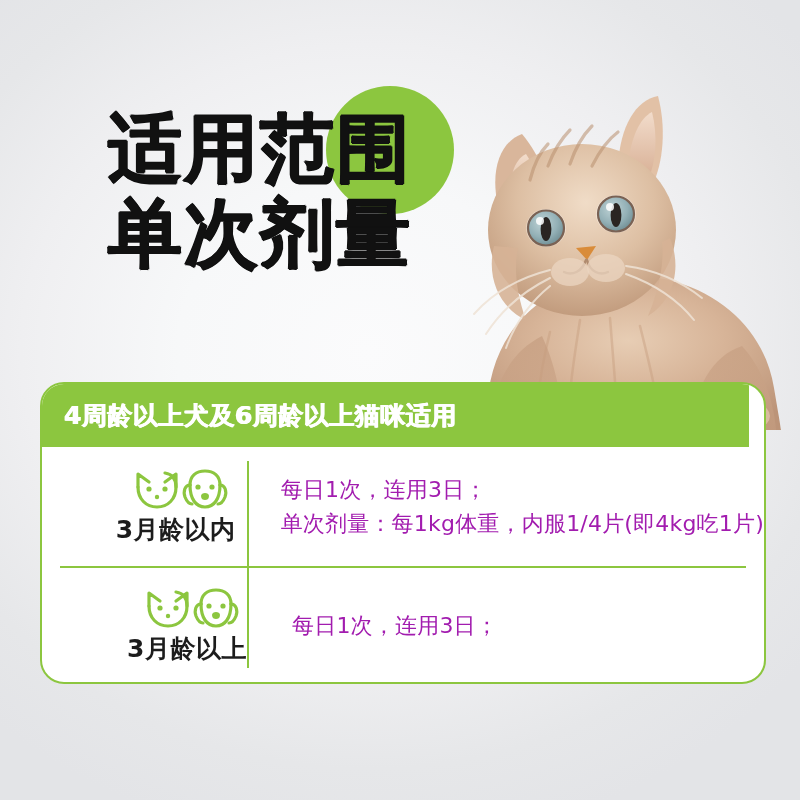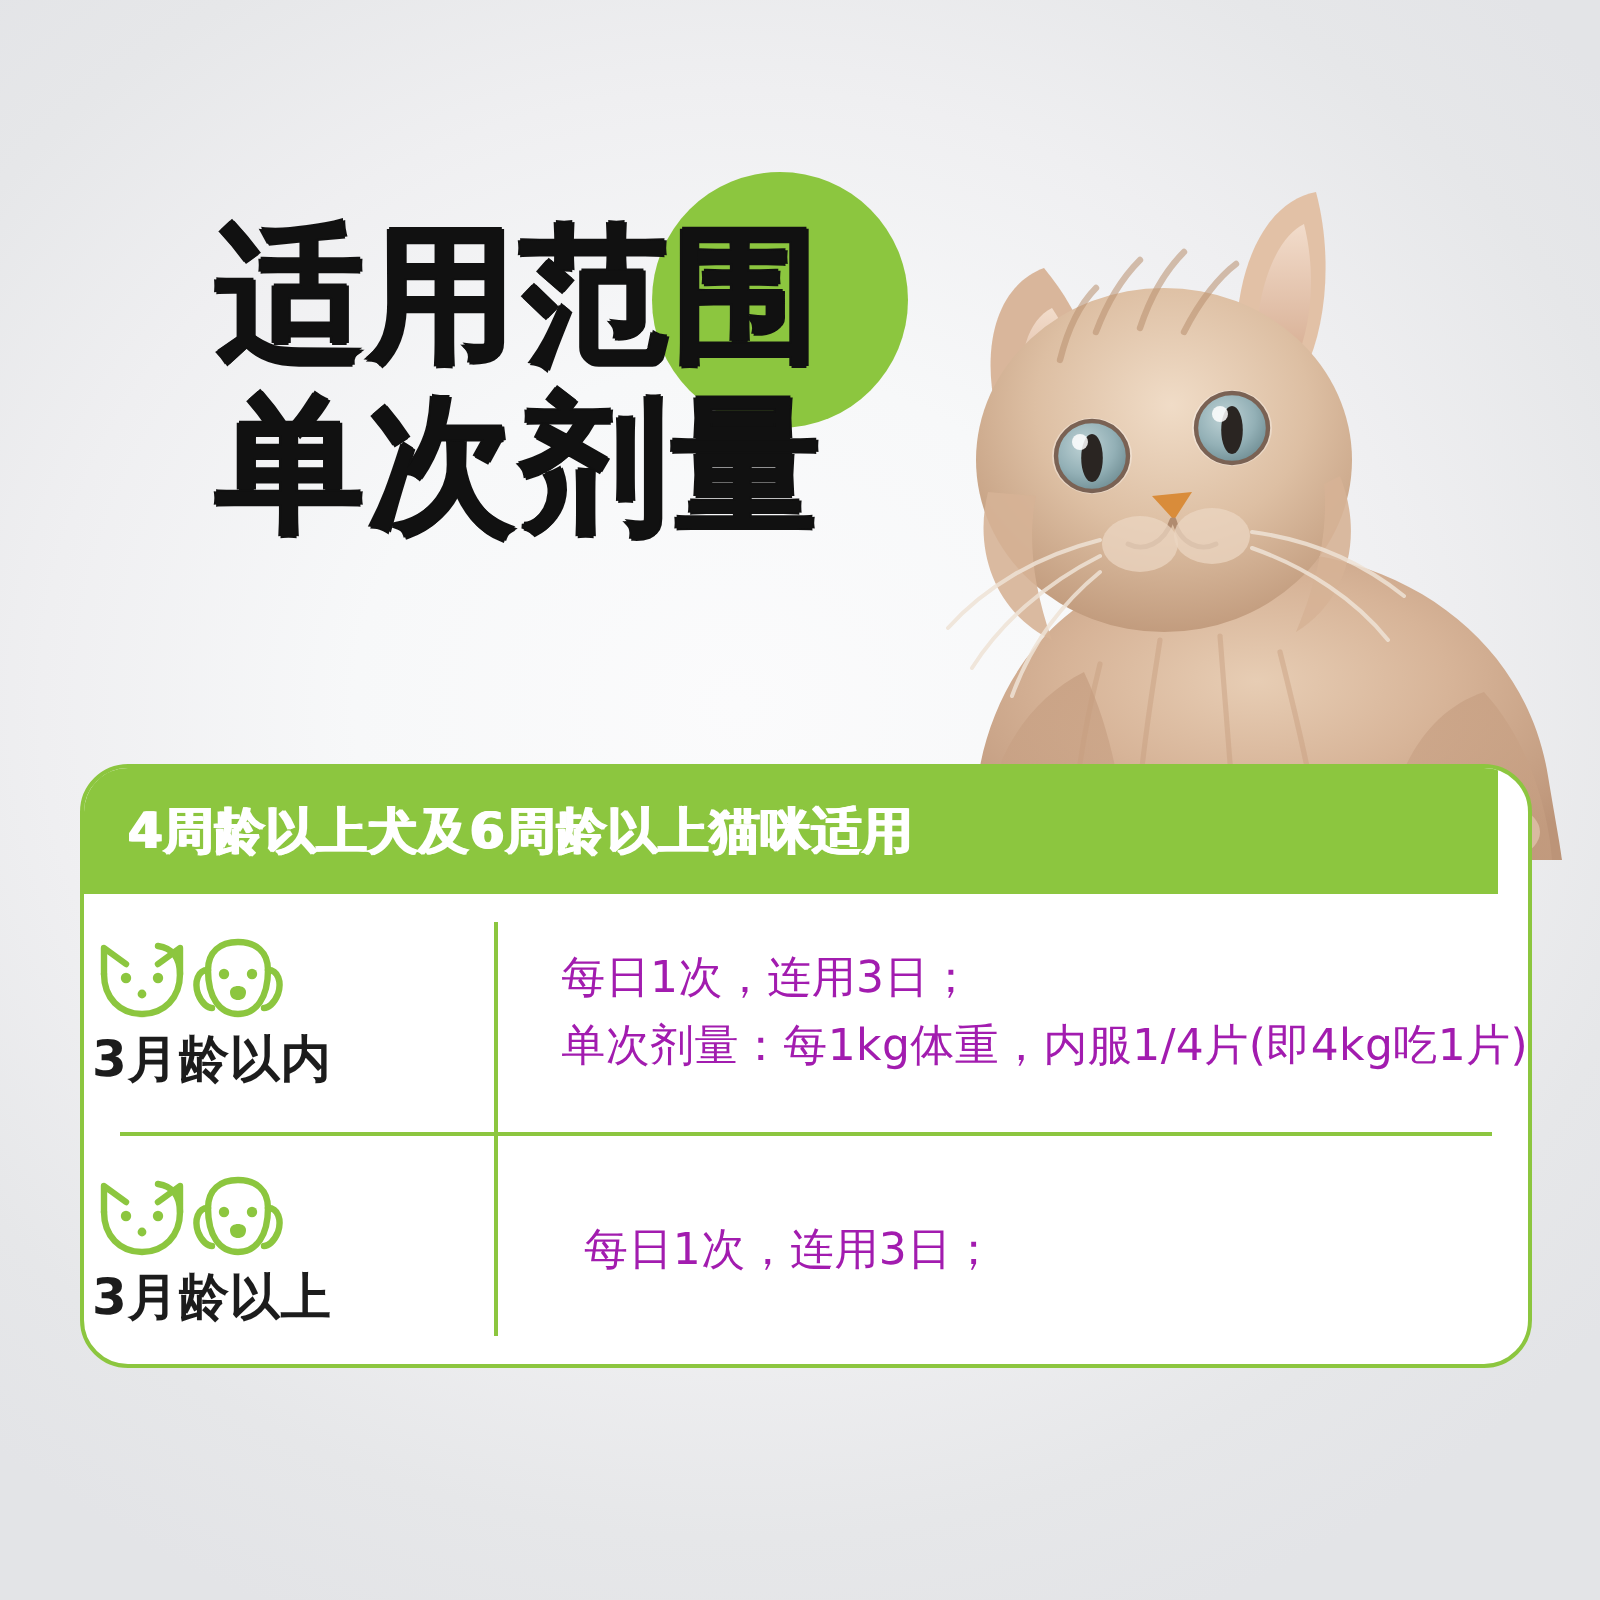--- a/index.html
+++ b/index.html
@@ -135,21 +135,21 @@
     bottom: 14px;
     width: 2px;
     background: #8CC63F;
   }
 
   .dose-label {
     width: 205px;
     box-sizing: border-box;
     display: flex;
     flex-direction: column;
-    align-items: flex-start;
+    align-items: flex-end;
     justify-content: center;
     padding-left: 4px;
   }
   .pet-icons {
     display: block;
     width: 104px;
     height: 44px;
     margin-bottom: 2px;
   }
   .pet-icons svg { display: block; width: 100%; height: 100%; }

